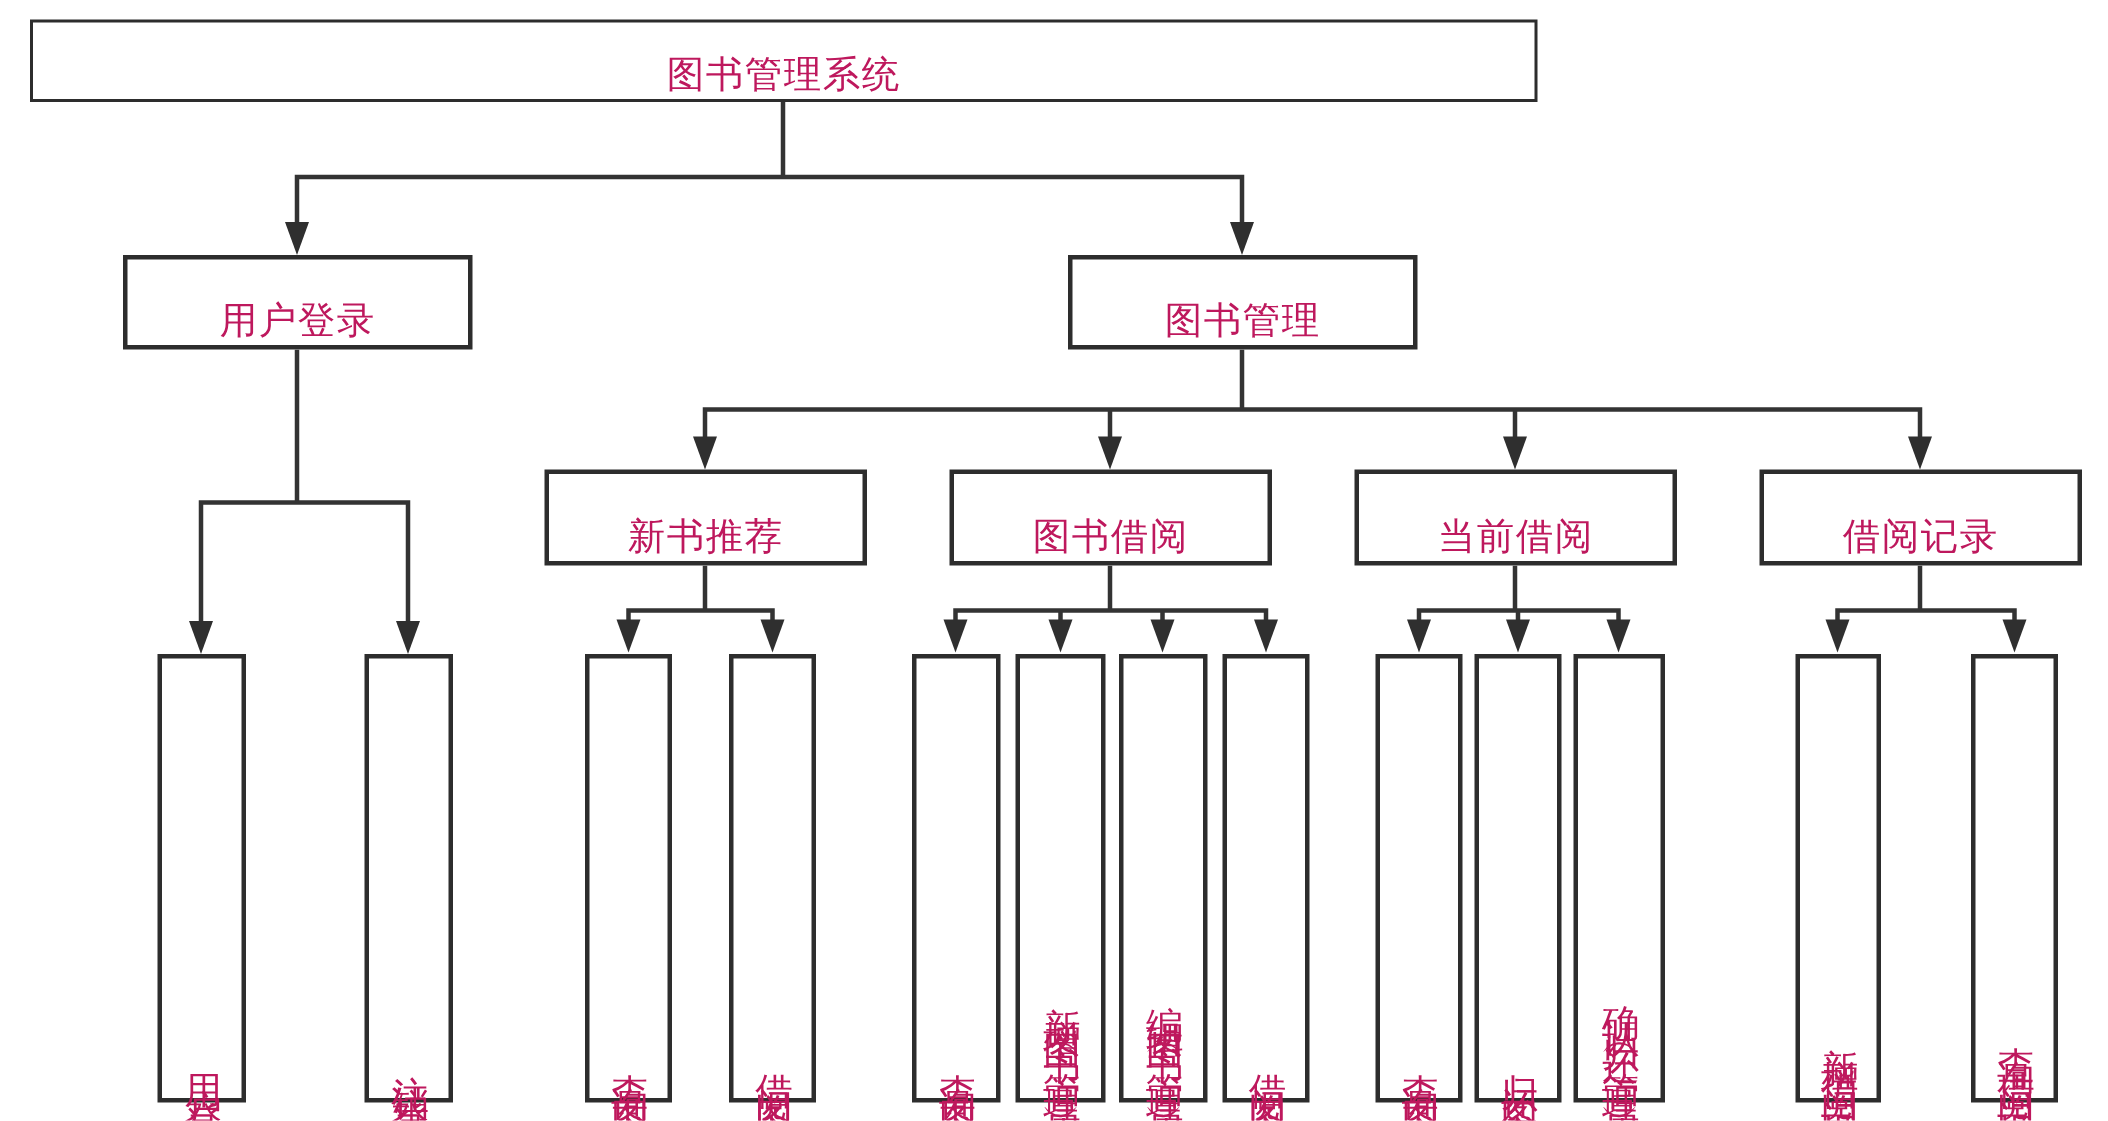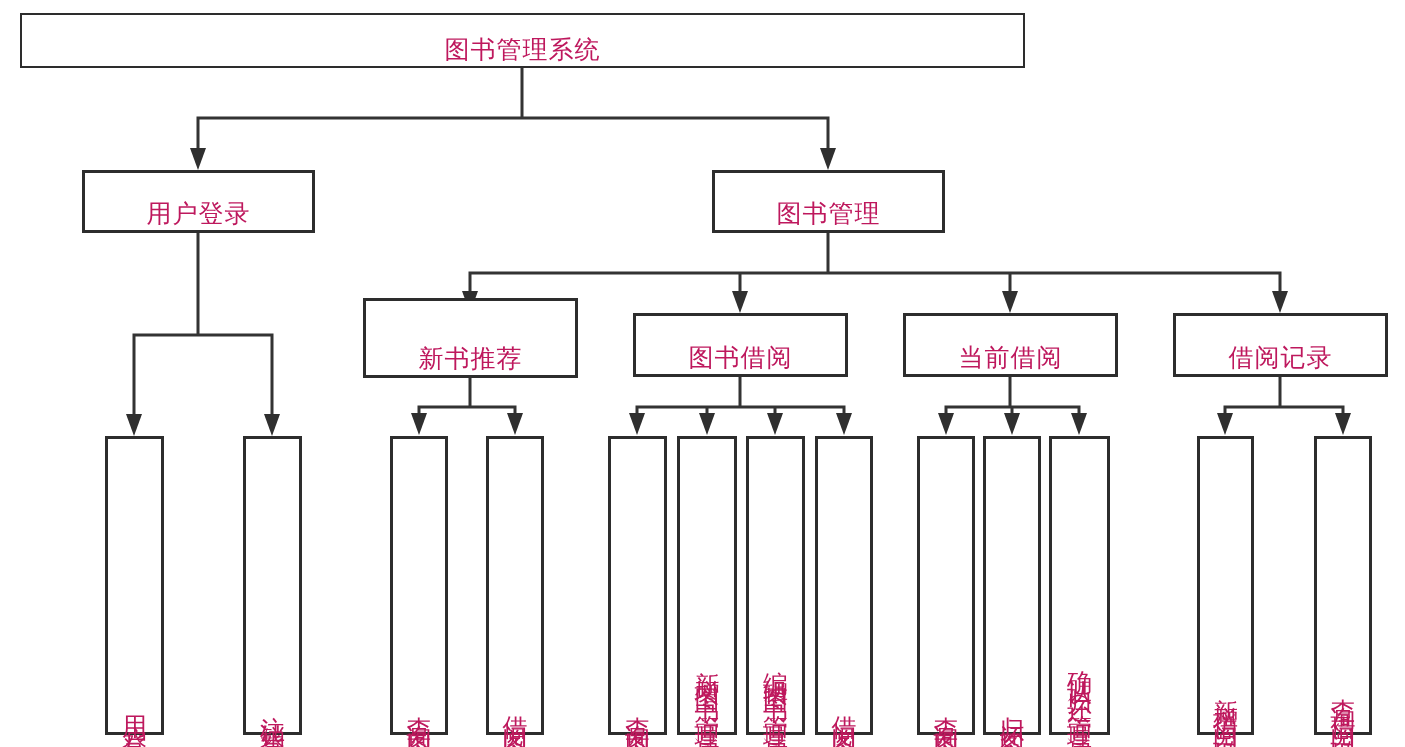--- a/index.html
+++ b/index.html
@@ -103,21 +103,21 @@
     <span>图书管理系统</span>
   </div>
 
   <div class="box box-h" style="left:82px; top:170px; width:233px; height:63px;">
     <span>用户登录</span>
   </div>
   <div class="box box-h" style="left:712px; top:170px; width:233px; height:63px;">
     <span>图书管理</span>
   </div>
 
-  <div class="box box-h" style="left:363px; top:298px; width:215px; height:80px;">
+  <div class="box box-h" style="left:363px; top:313px; width:215px; height:64px;">
     <span>新书推荐</span>
   </div>
   <div class="box box-h" style="left:903px; top:313px; width:215px; height:64px;">
     <span>当前借阅</span>
   </div>
   <div class="box box-h" style="left:633px; top:313px; width:215px; height:64px;">
     <span>图书借阅</span>
   </div>
   <div class="box box-h" style="left:1173px; top:313px; width:215px; height:64px;">
     <span>借阅记录</span>

